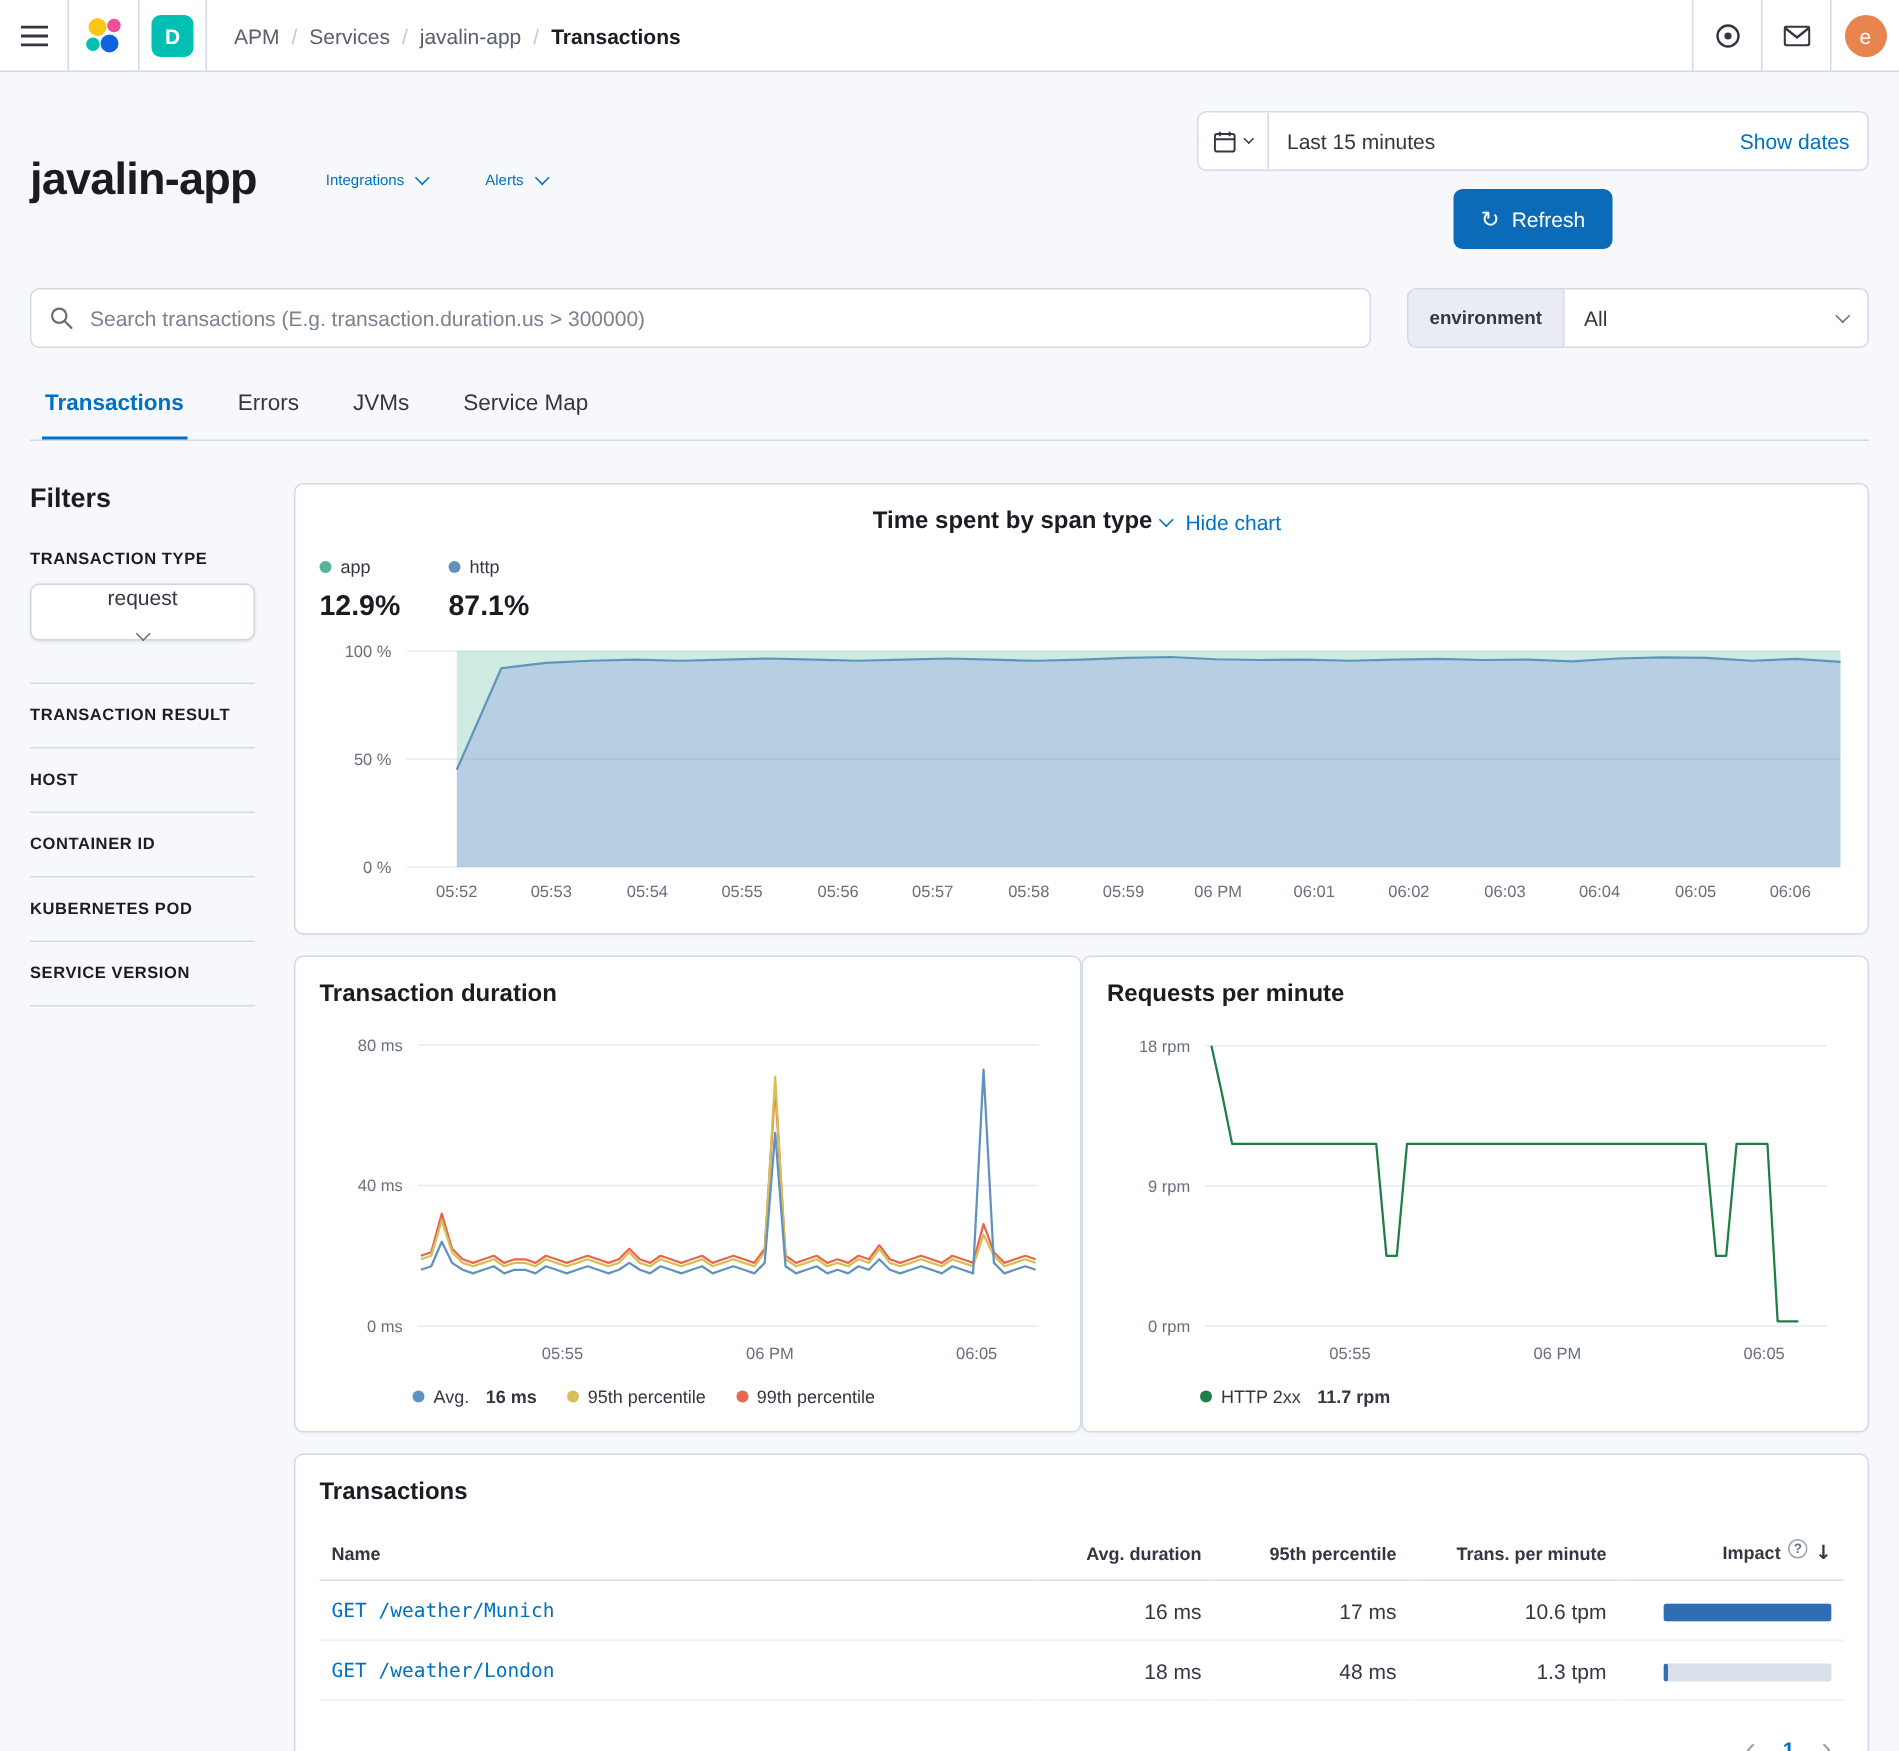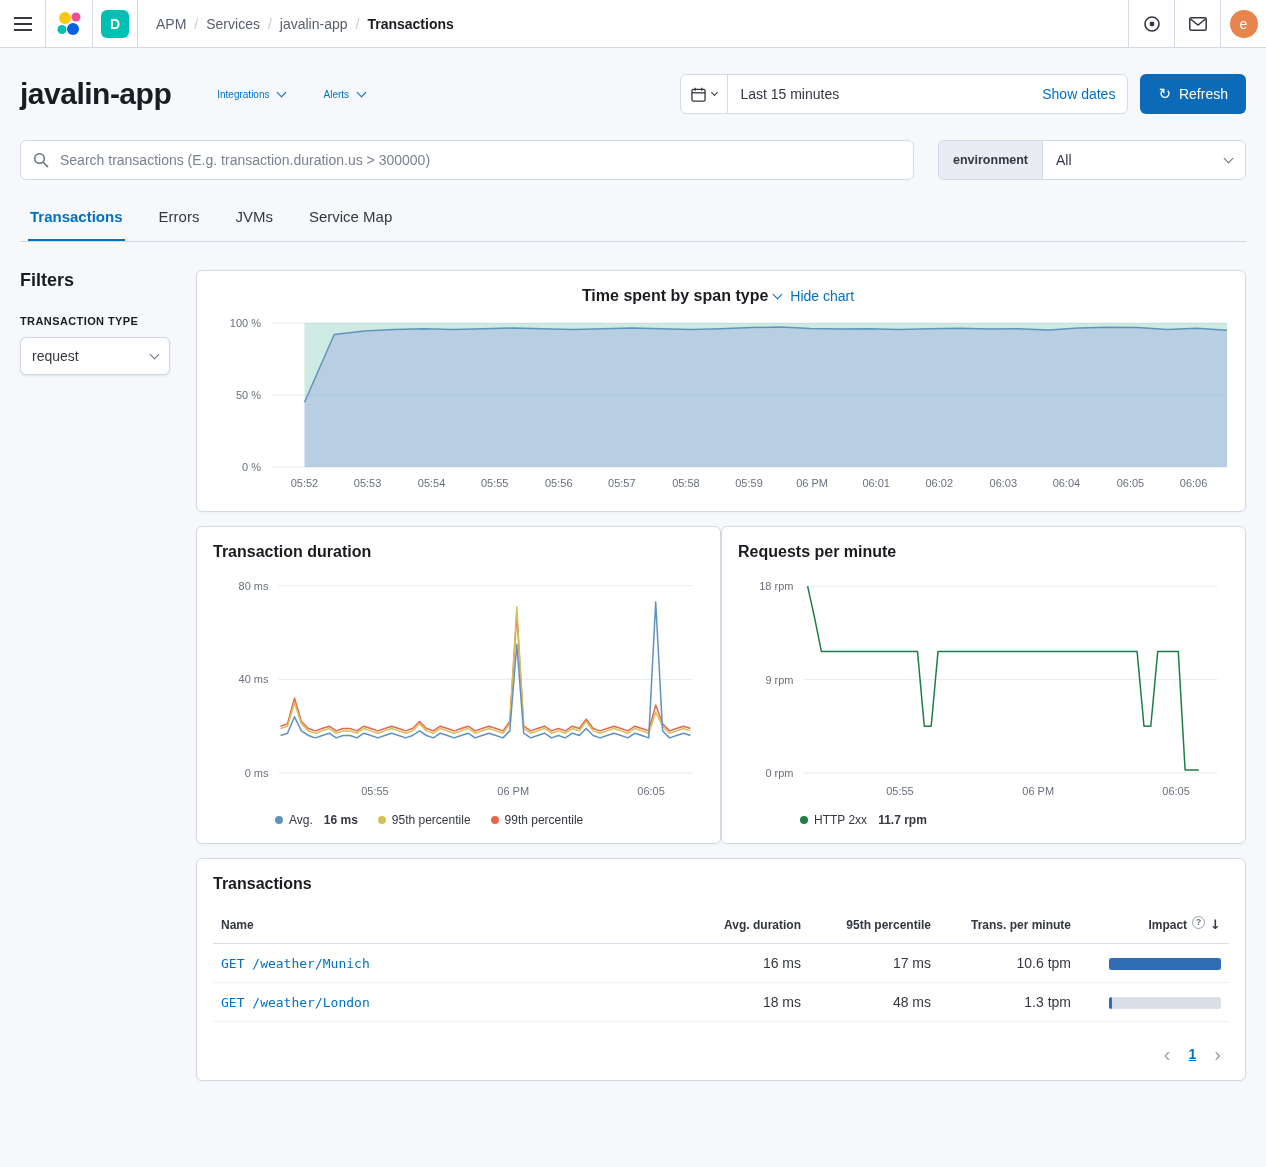--- a/index.html
+++ b/index.html
@@ -19,21 +19,21 @@
   .tb-right { margin-left:auto; display:flex; height:48px; }
   .avatar { width:28px; height:28px; border-radius:50%; background:#e8854e; color:#fff; font-size:14px; display:flex; align-items:center; justify-content:center; }
 
   
   .page { padding:0 20px 40px; }
   .page-head { display:flex; align-items:center; margin-top:26px; }
   .page-title { font-size:30px; font-weight:700; color:#1a1c21; margin:0; letter-spacing:-0.5px; }
   .head-links { display:flex; gap:38px; margin-left:46px; }
   .link-btn { display:flex; align-items:center; gap:9px; color:#0071c2; font-size:10px; background:none; border:none; padding:0; }
   .chev { width:7px; height:7px; border-right:1.6px solid currentColor; border-bottom:1.6px solid currentColor; transform:rotate(45deg); margin-top:-4px; display:inline-block; }
-  .head-right { margin-left:auto; display:flex; gap:12px; align-items:center; }
+  .head-right { margin-left:auto; display:flex; gap:12px; align-items:center;flex-direction:column; }
   .datepicker { display:flex; align-items:center; height:40px; width:448px; background:#fff; border:1px solid #d3dae6; border-radius:6px; }
   .dp-cal { display:flex; align-items:center; gap:6px; height:100%; padding:0 10px; background:none; border:none; border-right:1px solid #d3dae6; color:#343741; }
   .dp-text { flex:1; padding:0 12px; font-size:14px; color:#343741; text-align:left; background:none; border:none; }
   .dp-show { color:#0071c2; font-size:14px; font-weight:500; padding:0 12px; background:none; border:none; }
   .refresh-btn { height:40px; padding:0 18px; background:#0c6bb8; border:none; border-radius:6px; color:#fff; font-size:14px; font-weight:500; display:flex; align-items:center; gap:8px; }
   .r-icon { font-family:"DejaVu Sans", sans-serif; font-size:15px; }
 
   .search-row { display:flex; margin-top:26px; }
   .search-box { flex:1; height:40px; background:#fff; border:1px solid #d3dae6; border-radius:6px; display:flex; align-items:center; padding:0 12px; gap:9px; }
   .search-box input { flex:1; border:none; outline:none; font-size:14px; color:#1d4ed8; font-family:inherit; background:transparent; }
@@ -43,21 +43,21 @@
   .env-select { width:204px; display:flex; align-items:center; justify-content:space-between; padding:0 13px; background:#fff; border:1px solid #d3dae6; border-radius:0 6px 6px 0; font-size:14px; color:#343741; }
 
   .tabs { display:flex; gap:32px; margin-top:26px; border-bottom:1px solid #d3dae6; padding:0 8px; }
   .tab { background:none; border:none; border-bottom:2px solid transparent; padding:2px 2px 14px; font-size:15px; color:#343741; }
   .tab.active { color:#0071c2; font-weight:600; border-bottom-color:#0071c2; }
 
   .content { display:flex; gap:26px; margin-top:28px; }
   .filters { width:150px; flex-shrink:0; }
   .filters h2 { font-size:18px; font-weight:700; color:#1a1c21; margin:0 0 24px; }
   .f-label { font-size:11px; font-weight:700; color:#1a1c21; letter-spacing:0.4px; margin-bottom:10px; }
-  .f-select { width:100%; height:38px; display:flex; align-items:center; justify-content:space-between; padding:0 11px; background:#fff; border:1px solid #cfd6e2; border-radius:6px; font-size:14px; color:#343741; box-shadow:0 1px 2px rgba(152,162,179,0.25); }
+  .f-select { width:100%; height:38px; display:flex; align-items:center; justify-content:space-between; padding:0 11px; background:#fff; border:1px solid #cfd6e2; border-radius:6px; font-size:14px; color:#343741; box-shadow:0 1px 2px rgba(152,162,179,0.25);flex-direction:column; }
   .f-sections { margin-top:28px; border-top:1px solid #d3dae6; }
   .f-sec { display:block; width:100%; text-align:left; padding:15px 0; background:none; border:none; border-bottom:1px solid #d3dae6; font-size:11px; font-weight:700; color:#1a1c21; letter-spacing:0.4px; }
 
   main { flex:1; min-width:0; }
   .card { background:#fff; border:1px solid #d3dae6; border-radius:6px; padding:16px; box-shadow:0 1px 3px rgba(0,0,0,0.04); }
   .card-head { display:flex; align-items:center; justify-content:center; }
   .card-title { font-size:16px; font-weight:700; color:#1a1c21; margin:0; }
   .hide-chart { display:flex; align-items:center; gap:9px; color:#0071c2; font-size:14px; background:none; border:none; }
 
   .span-legend { display:flex; gap:28px; margin-top:14px; }
@@ -197,31 +197,54 @@
 
   <div class="content">
 
     <aside class="filters">
       <h2>Filters</h2>
       <div class="f-label">TRANSACTION TYPE</div>
       <button class="f-select">
         <span>request</span>
         <span class="chev" style="color:#69707d;"></span>
       </button>
+      <div class="f-sections">
+        <button class="f-sec">TRANSACTION RESULT</button>
+        <button class="f-sec">HOST</button>
+        <button class="f-sec">CONTAINER ID</button>
+        <button class="f-sec">KUBERNETES POD</button>
+        <button class="f-sec">SERVICE VERSION</button>
+      </div>
     </aside>
 
     <main>
 
       <section class="card" style="margin-bottom:14px;">
         <div class="card-head">
           <h3 class="card-title">Time spent by span type</h3>
           <button class="hide-chart">
             <span class="chev"></span>
             <span>Hide chart</span>
           </button>
+        </div>
+        <div class="span-legend">
+          <div class="leg-col">
+            <div class="leg-item">
+              <span class="dot" style="background: rgb(84, 179, 153);"></span>
+              <span>app</span>
+            </div>
+            <div class="leg-pct">12.9%</div>
+          </div>
+          <div class="leg-col">
+            <div class="leg-item">
+              <span class="dot" style="background: rgb(96, 146, 192);"></span>
+              <span>http</span>
+            </div>
+            <div class="leg-pct">87.1%</div>
+          </div>
         </div>
         <svg class="chart chart-lg" viewBox="0 0 1016 180">
             <line x1="58" x2="1014" y1="152" y2="152" stroke="#e6eaf2"></line>
             <text x="48" y="156" text-anchor="end" fill="#69707d" font-size="11">0 %</text>
             <line x1="58" x2="1014" y1="80" y2="80" stroke="#e6eaf2"></line>
             <text x="48" y="84" text-anchor="end" fill="#69707d" font-size="11">50 %</text>
             <line x1="58" x2="1014" y1="8" y2="8" stroke="#e6eaf2"></line>
             <text x="48" y="12" text-anchor="end" fill="#69707d" font-size="11">100 %</text>
             <text x="91.46000000000001" y="172" text-anchor="middle" fill="#69707d" font-size="11">05:52</text>
             <text x="154.556" y="172" text-anchor="middle" fill="#69707d" font-size="11">05:53</text>

